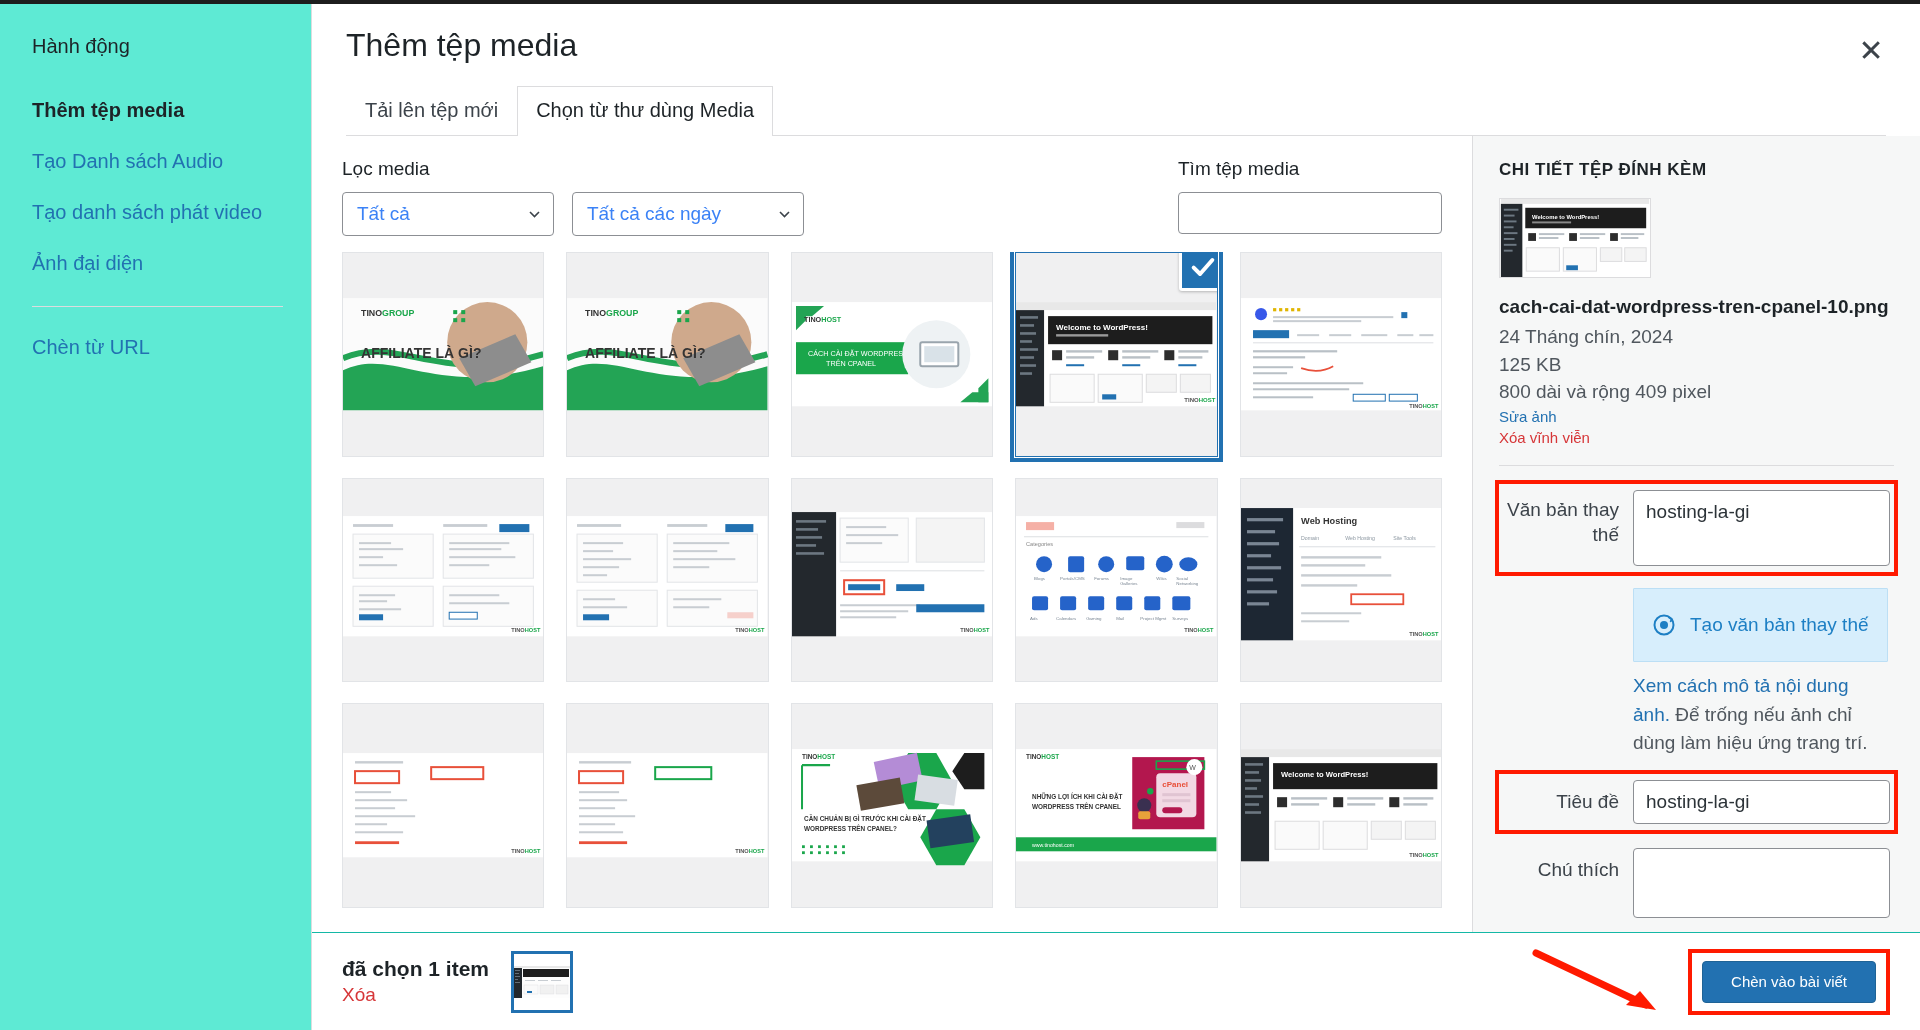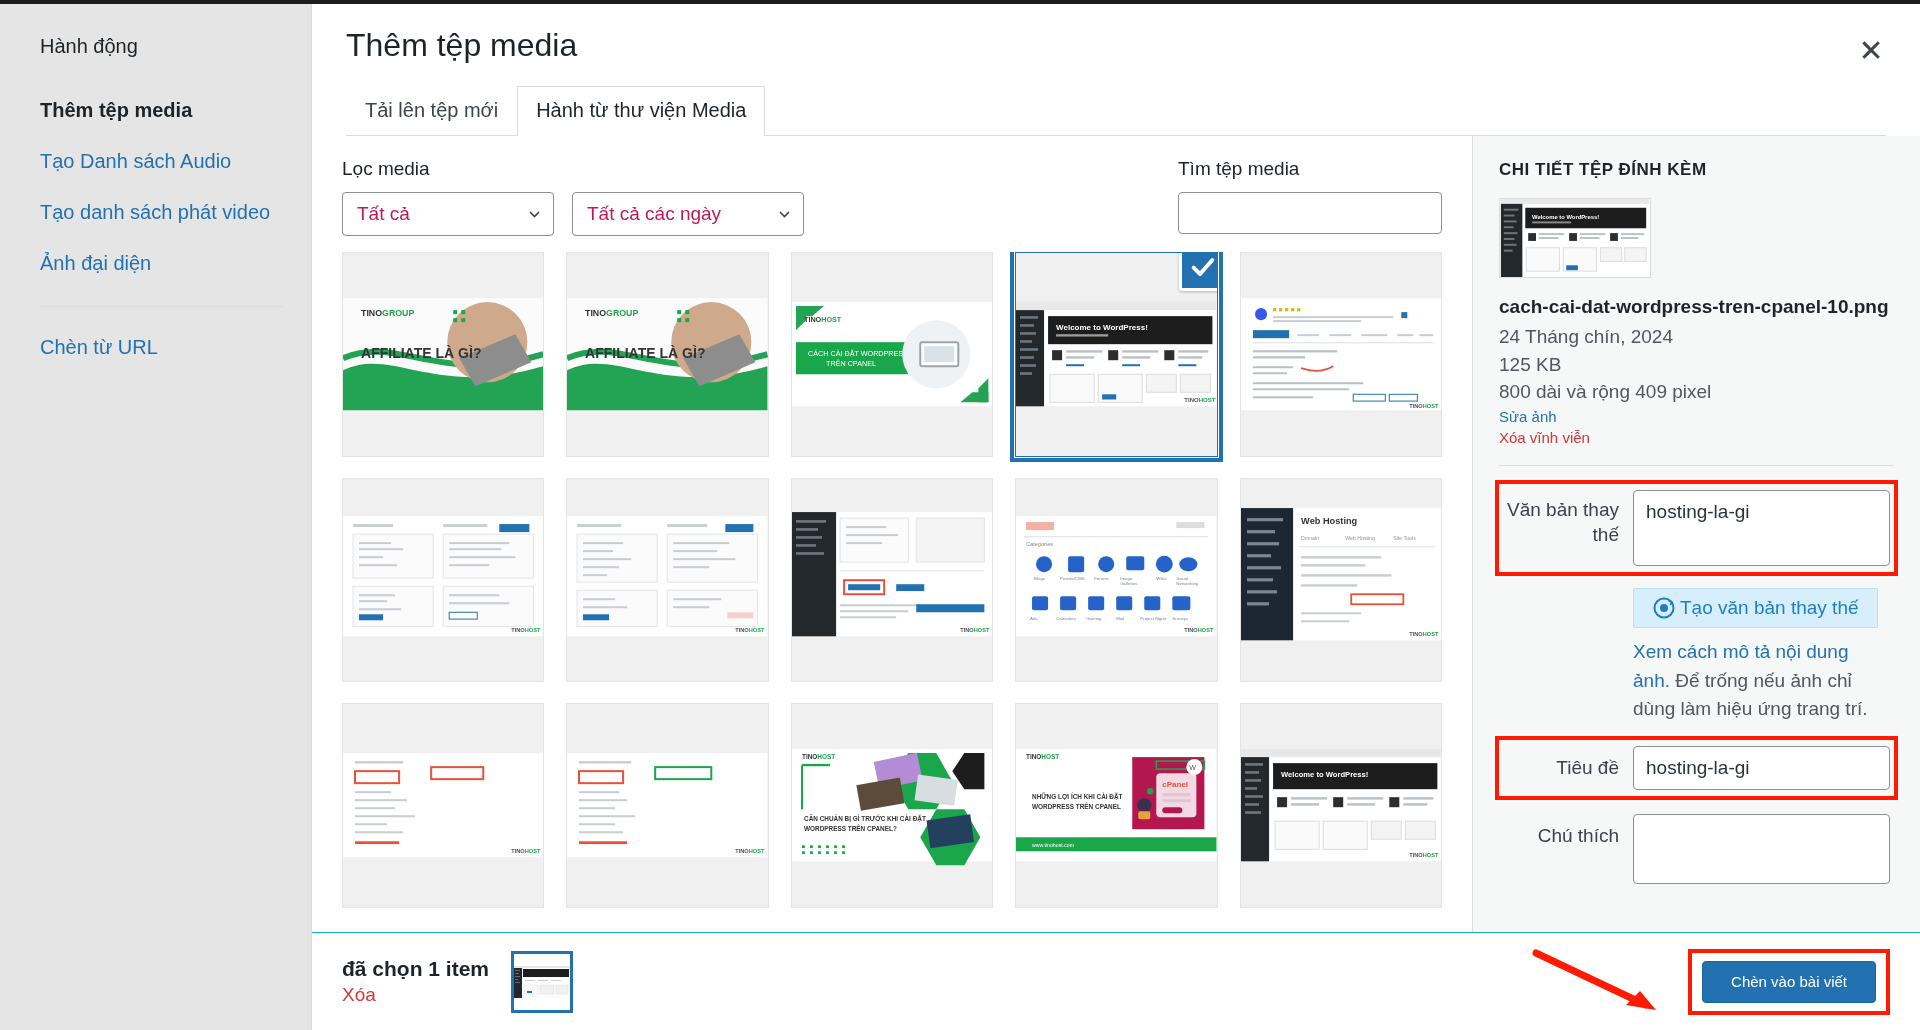--- a/index.html
+++ b/index.html
@@ -17,23 +17,23 @@
     width: 1920px; height: 1030px;
     background: #fff;
     border-top: 4px solid #1d1d1d;
     display: flex;
   }
 
   
   .sidebar {
     width: 312px;
     flex: 0 0 312px;
-    background: #e5e5e5;
+    background: #5eead4;
     border-right: 1px solid #dcdcde;
-    padding: 30px 0 0 12px;
+    padding: 30px 0 0 4px;
   }
   .side-head {
     font-size: 20px;
     color: #1d2327;
     padding: 0 28px 30px 28px;
     line-height: 1.2;
   }
   .side-item {
     display: block;
     font-size: 20px;
@@ -143,21 +143,21 @@
     color: #1d2327;
     margin-bottom: 12px;
   }
   .selects { display: flex; gap: 18px; }
   .wp-select {
     position: relative;
     width: 212px; height: 44px;
     border: 1px solid #8c8f94;
     border-radius: 4px;
     background: #fff;
-    color: #be185d;
+    color: #3b82f6;
     font-size: 19px;
     line-height: 42px;
     padding: 0 38px 0 14px;
     cursor: pointer;
     white-space: nowrap;
     overflow: hidden;
   }
   .wp-select:nth-child(2) { width: 232px; }
   .wp-select .caret {
     position: absolute;
@@ -299,26 +299,26 @@
     height: 76px;
     resize: none;
     overflow: hidden;
     display: block;
   }
   .f-textarea.tall { height: 70px; }
 
   .ai-btn {
     display: inline-flex;
     align-items: center;
-    gap: 4px;
+    gap: 14px;
     background: #d7eefc;
     color: #1d7fc4;
     border: 1px solid #bcdff5;
     font-size: 19px;
-    padding: 7px 18px;
+    padding: 24px 18px;
     cursor: pointer;
     margin: 4px 0 10px 0;
     border-radius: 1px;
   }
   .ai-btn svg { width: 24px; height: 24px; flex: 0 0 24px; }
   .help {
     font-size: 19px;
     color: #50575e;
     line-height: 1.5;
   }
@@ -414,21 +414,21 @@
   <div class="main">
 
     <div class="modal-header">
       <h1 class="modal-title">Thêm tệp media</h1>
       <button class="close-btn">✕</button>
       <div class="tabs">
         <div class="tab">
           <span>Tải lên tệp mới</span>
         </div>
         <div class="tab active">
-          <span>Hành từ thư viện Media</span>
+          <span>Chọn từ thư dùng Media</span>
         </div>
       </div>
     </div>
 
     <div class="content-wrap">
 
       <section class="browser">
 
         <div class="toolbar">
           <div class="toolbar-left">

